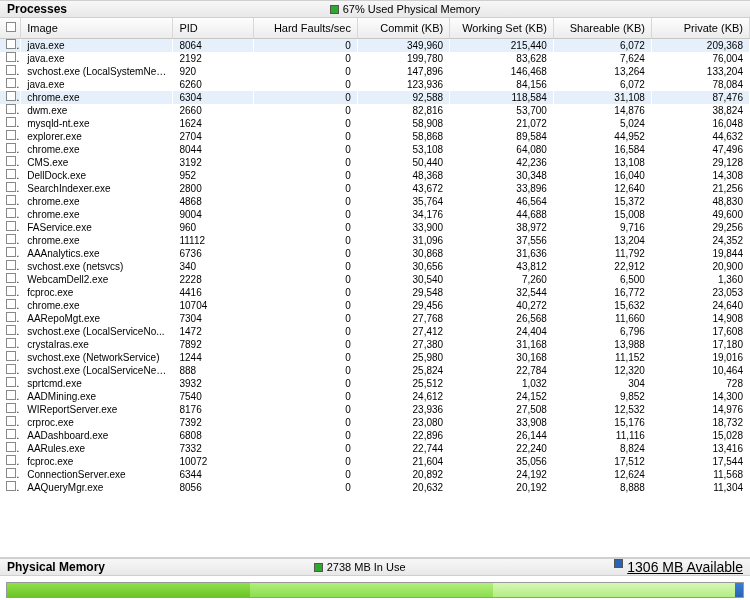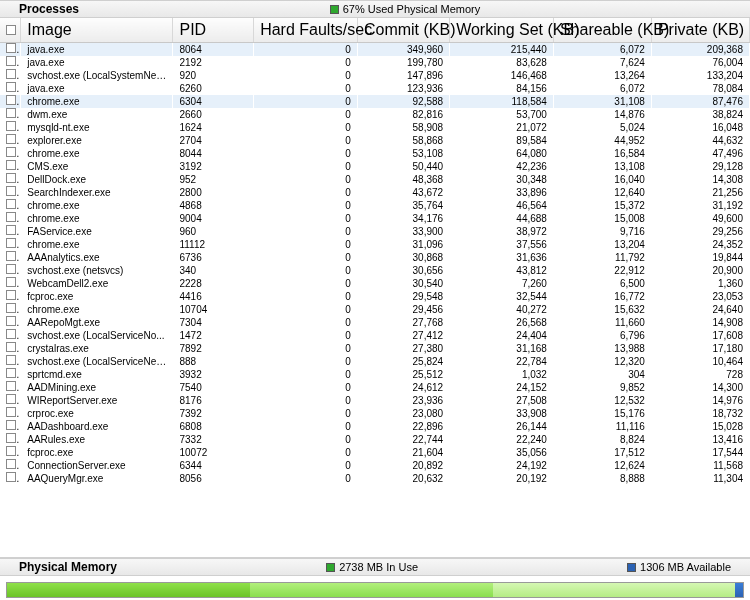--- a/index.html
+++ b/index.html
@@ -10,44 +10,45 @@
     width: 750px;
     height: 600px;
     overflow: hidden;
     display: flex;
     flex-direction: column;
   }
   .section-header {
     background: linear-gradient(#f7f7f7, #e8e8e8);
     border-top: 1px solid #cfcfcf;
     border-bottom: 1px solid #cfcfcf;
-    padding: 2px 19px;
+    padding: 2px 7px;
     font-weight: bold;
     font-size: 12px;
     display: flex;
     align-items: center;
     height: 18px;
   }
   .section-header .title { flex: 0 0 auto; }
   .section-header .center-stat {
     flex: 1;
     text-align: right;
     font-weight: normal;
     font-size: 11px;
     display: flex;
     justify-content: center;
     align-items: center;
     gap: 4px;
   }
   .section-header .right-stat {
     font-weight: normal;
-    font-size: 11px;
+    font-size: 14px;
     display: flex;
-    align-items: center;
+    align-items: flex-start;
     gap: 4px;
+    text-decoration: underline;
   }
   .legend-box {
     width: 9px; height: 9px;
     border: 1px solid #555;
     display: inline-block;
   }
   .table-wrap {
     flex: 1;
     overflow: hidden;
     border-bottom: 1px solid #d0d0d0;
@@ -55,21 +56,21 @@
   table {
     border-collapse: collapse;
     width: 100%;
     table-layout: fixed;
   }
   thead th {
     background: linear-gradient(#fdfdfd, #ececec);
     border-right: 1px solid #d8d8d8;
     border-bottom: 1px solid #c8c8c8;
     font-weight: normal;
-    font-size: 16px;
+    font-size: 11px;
     padding: 3px 6px;
     text-align: left;
     height: 20px;
     white-space: nowrap;
   }
   thead th.num { text-align: right; }
   tbody td {
     padding: 0 6px;
     height: 13px;
     font-size: 10px;
@@ -267,21 +268,21 @@
           <td class="num">21,256</td>
         </tr>
         <tr>
           <td class="col-chk"><span class="chk"></span></td>
           <td>chrome.exe</td>
           <td>4868</td>
           <td class="num">0</td>
           <td class="num">35,764</td>
           <td class="num">46,564</td>
           <td class="num">15,372</td>
-          <td class="num">31,192</td>
+          <td class="num">48,830</td>
         </tr>
         <tr>
           <td class="col-chk"><span class="chk"></span></td>
           <td>chrome.exe</td>
           <td>9004</td>
           <td class="num">0</td>
           <td class="num">34,176</td>
           <td class="num">44,688</td>
           <td class="num">15,008</td>
           <td class="num">49,600</td>
@@ -378,20 +379,30 @@
         </tr>
         <tr>
           <td class="col-chk"><span class="chk"></span></td>
           <td>crystalras.exe</td>
           <td>7892</td>
           <td class="num">0</td>
           <td class="num">27,380</td>
           <td class="num">31,168</td>
           <td class="num">13,988</td>
           <td class="num">17,180</td>
+        </tr>
+        <tr>
+          <td class="col-chk"><span class="chk"></span></td>
+          <td>svchost.exe (NetworkService)</td>
+          <td>1244</td>
+          <td class="num">0</td>
+          <td class="num">25,980</td>
+          <td class="num">30,168</td>
+          <td class="num">11,152</td>
+          <td class="num">19,016</td>
         </tr>
         <tr>
           <td class="col-chk"><span class="chk"></span></td>
           <td>svchost.exe (LocalServiceNet...</td>
           <td>888</td>
           <td class="num">0</td>
           <td class="num">25,824</td>
           <td class="num">22,784</td>
           <td class="num">12,320</td>
           <td class="num">10,464</td>

